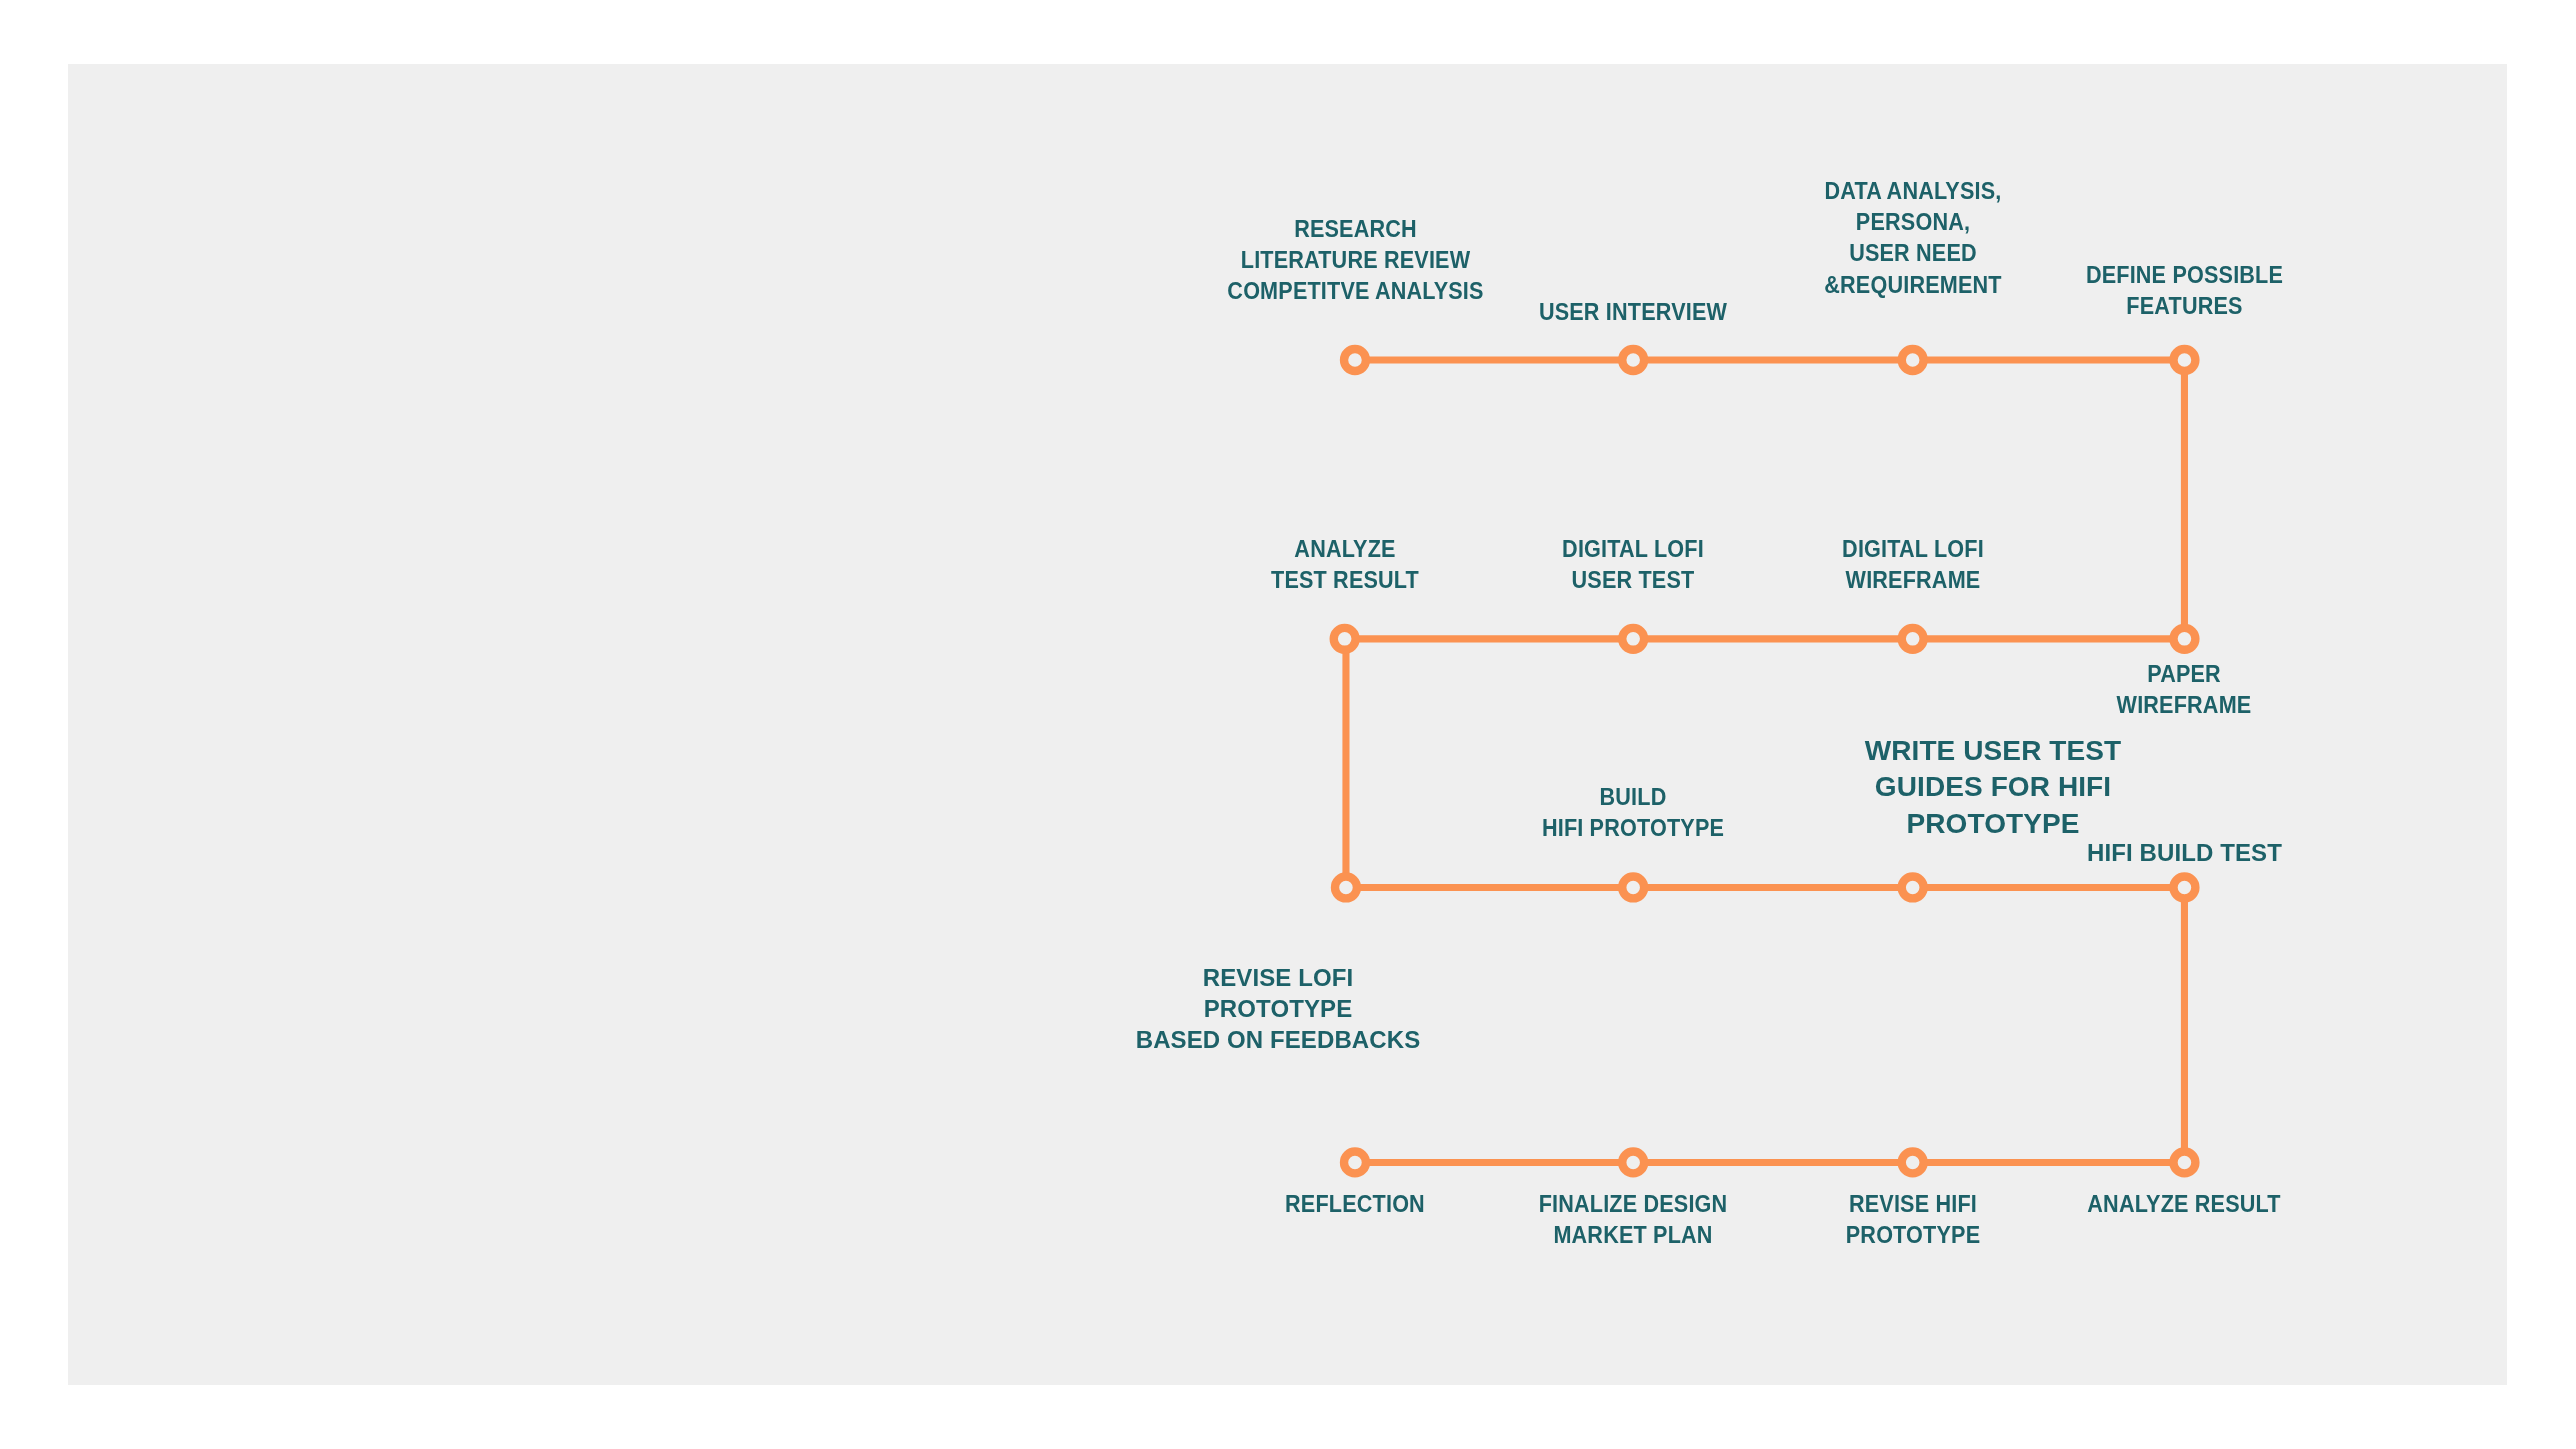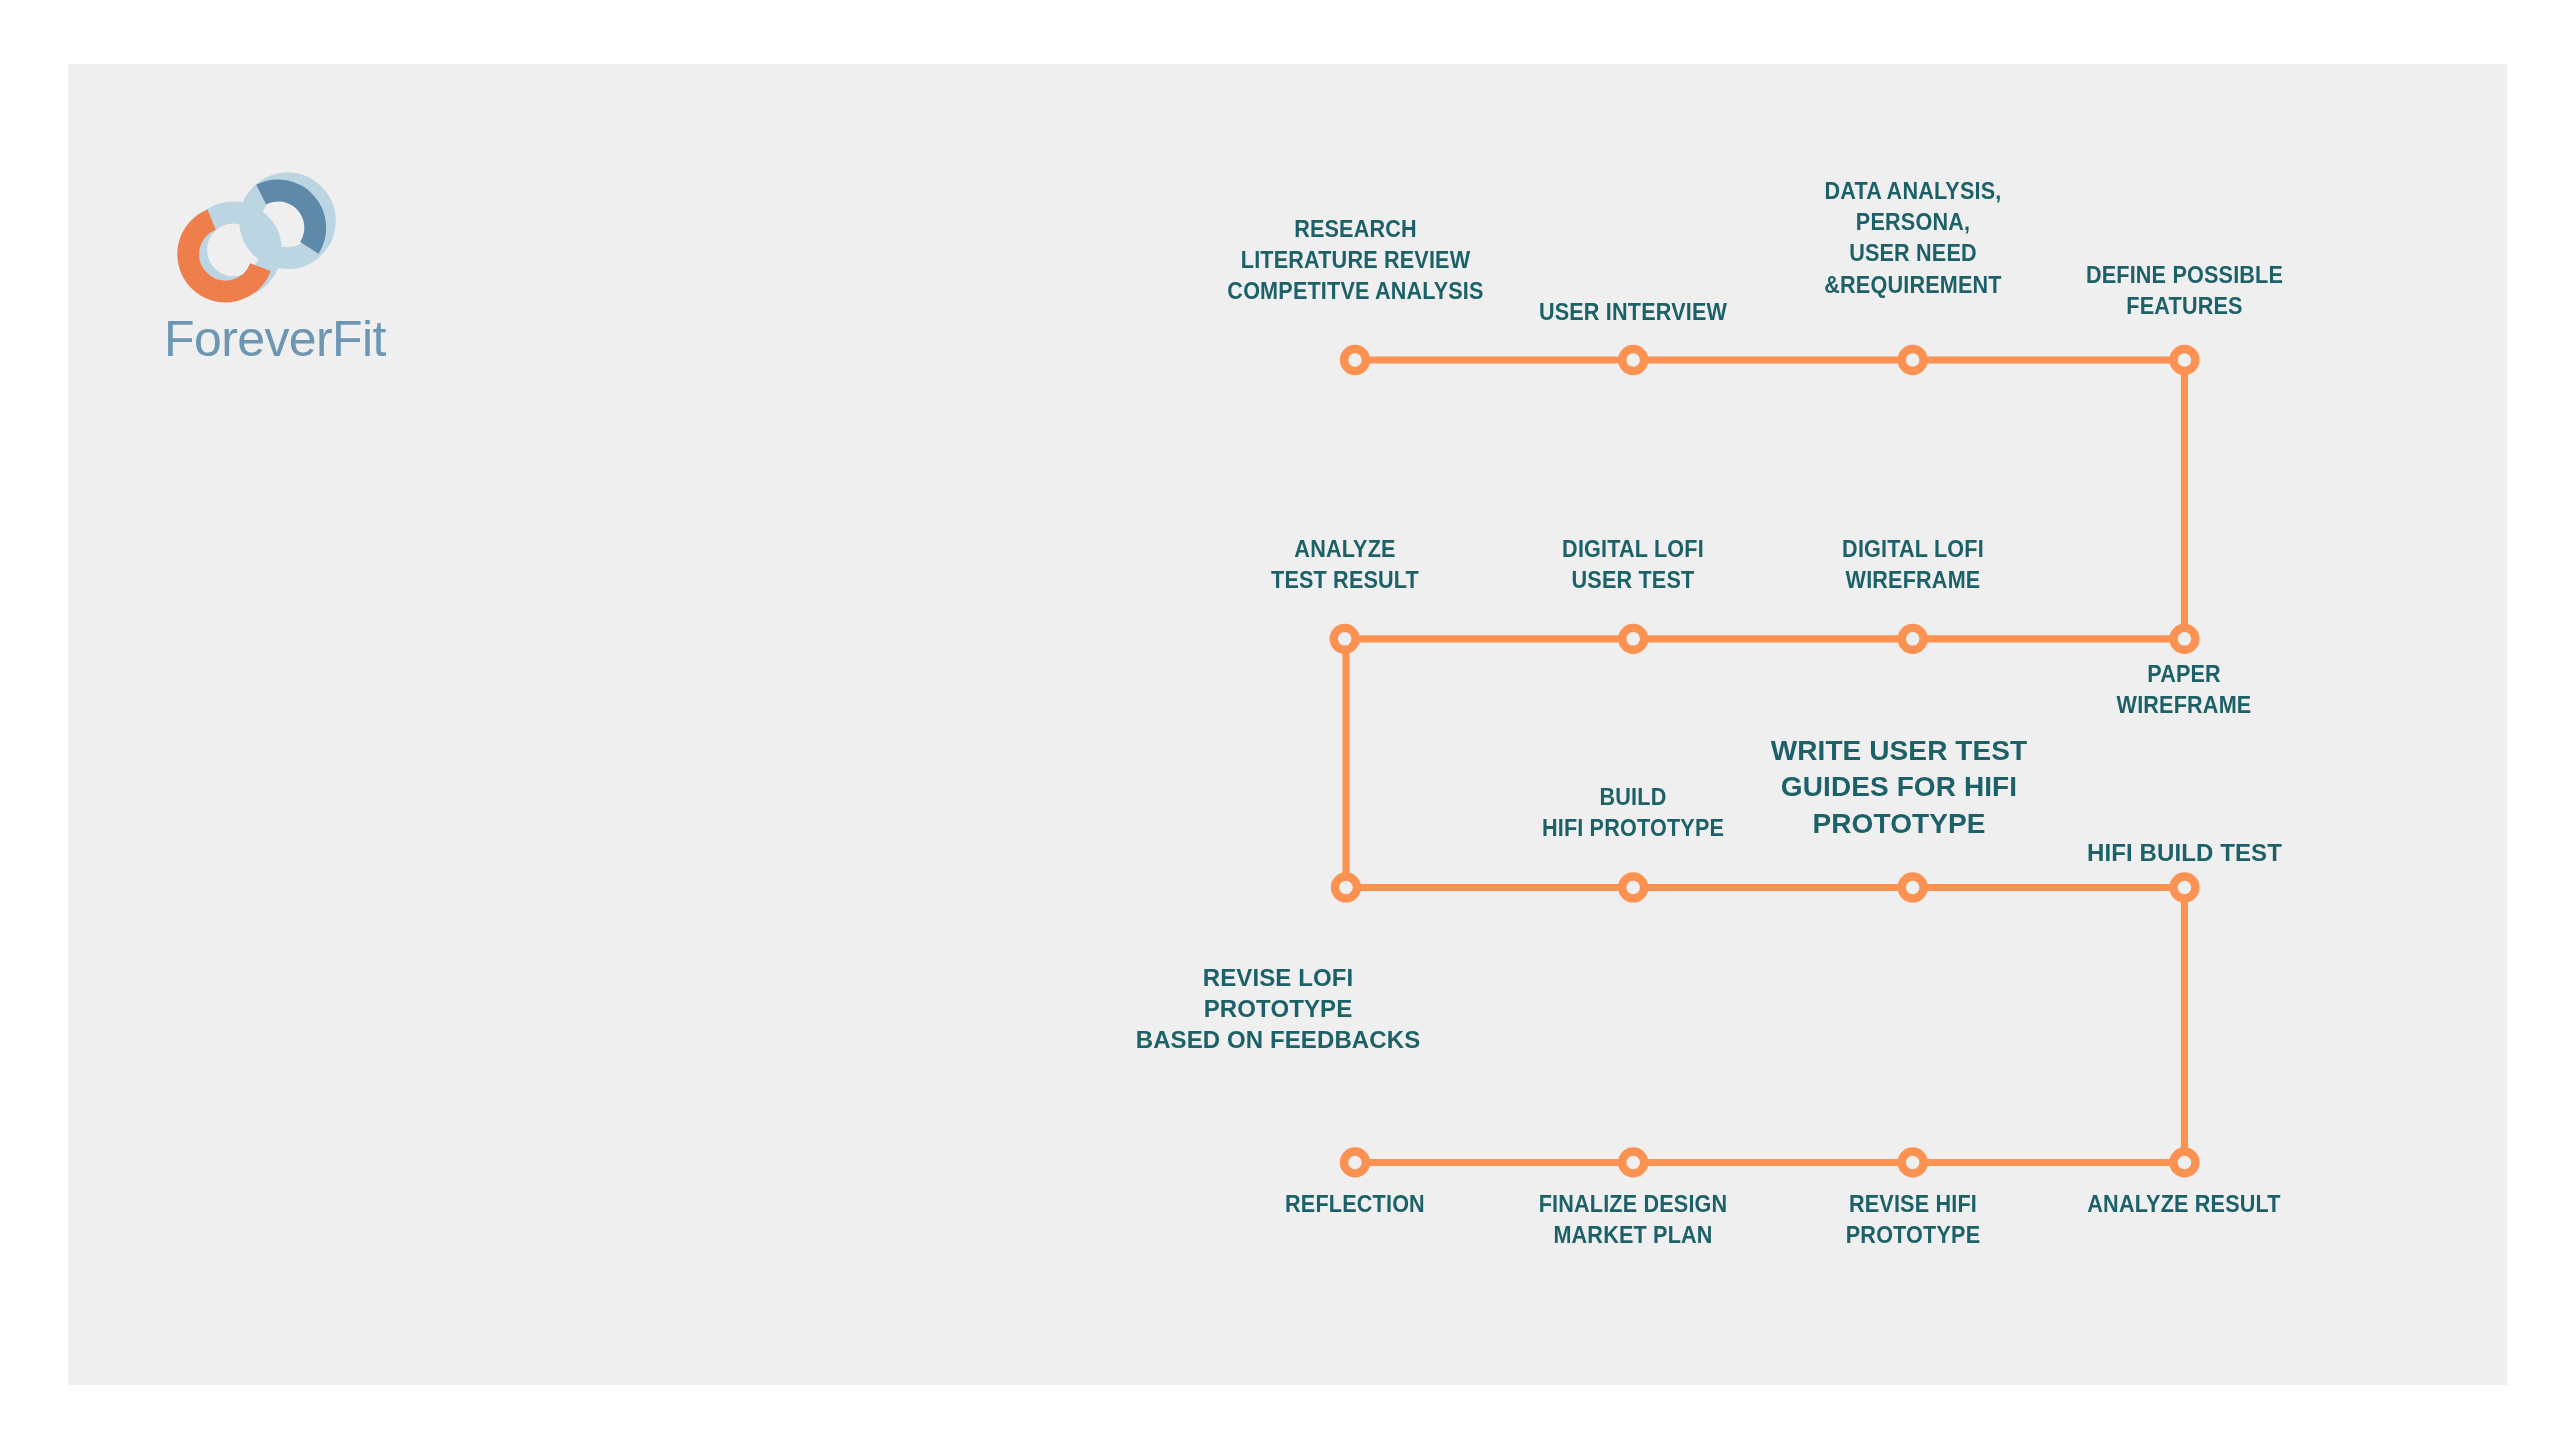--- a/index.html
+++ b/index.html
@@ -72,33 +72,20 @@
   .wide{ font-size:24px; letter-spacing:0.1px; }
   .wide.big{ font-size:28px; }
 </style>
 </head>
 <body>
 
 <div class="page">
 
   <div class="panel"></div>
 
-  <div class="brand">
-    <div class="logo-mark">
-      <svg width="193" height="142" viewBox="0 0 300 220" xmlns="http://www.w3.org/2000/svg">
-
-        <circle cx="192" cy="88" r="58" fill="none" stroke="#BBD6E2" stroke-width="34"></circle>
-        <path d="M 151 47 A 58 58 0 0 1 226 130" fill="none" stroke="#5E89A8" stroke-width="34" stroke-linecap="butt"></path>
-
-        <circle cx="108" cy="133" r="58" fill="none" stroke="#BBD6E2" stroke-width="34"></circle>
-        <path d="M 74 86 A 58 58 0 1 0 150 160" fill="none" stroke="#EE7F4C" stroke-width="34" stroke-linecap="butt"></path>
-      </svg>
-    </div>
-    <div class="logo-wordmark">ForeverFit</div>
-  </div>
 
 
   <div class="flow">
     <svg width="2576" height="1449" xmlns="http://www.w3.org/2000/svg" viewBox="0 0 4000 2250">
       <g stroke="#FB9251" stroke-width="11" fill="none" stroke-linecap="butt">
 
         <line x1="2104" y1="559" x2="3392" y2="559"></line>
 
         <line x1="3392" y1="559" x2="3392" y2="992"></line>
 
@@ -163,21 +150,21 @@
     <div class="lbl cond up" style="left:1184px;top:533px;width:322px;">ANALYZE
 TEST RESULT</div>
 
     <div class="lbl wide" style="left:1091px;top:914px;width:374px;margin-top:48px;">REVISE LOFI
 PROTOTYPE
 BASED ON FEEDBACKS</div>
 
     <div class="lbl cond up" style="left:1472px;top:781px;width:322px;">BUILD
 HIFI PROTOTYPE</div>
 
-    <div class="lbl wide big" style="left:1712px;top:733px;width:374px;">WRITE USER TEST
+    <div class="lbl wide big" style="left:1806px;top:733px;width:374px;">WRITE USER TEST
 GUIDES FOR HIFI
 PROTOTYPE</div>
 
     <div class="lbl wide" style="left:2030px;top:837px;width:309px;">HIFI BUILD TEST</div>
 
     <div class="lbl cond down" style="left:2023px;top:1188px;width:322px;">ANALYZE RESULT</div>
 
     <div class="lbl cond down" style="left:1752px;top:1188px;width:322px;">REVISE HIFI
 PROTOTYPE</div>
 

